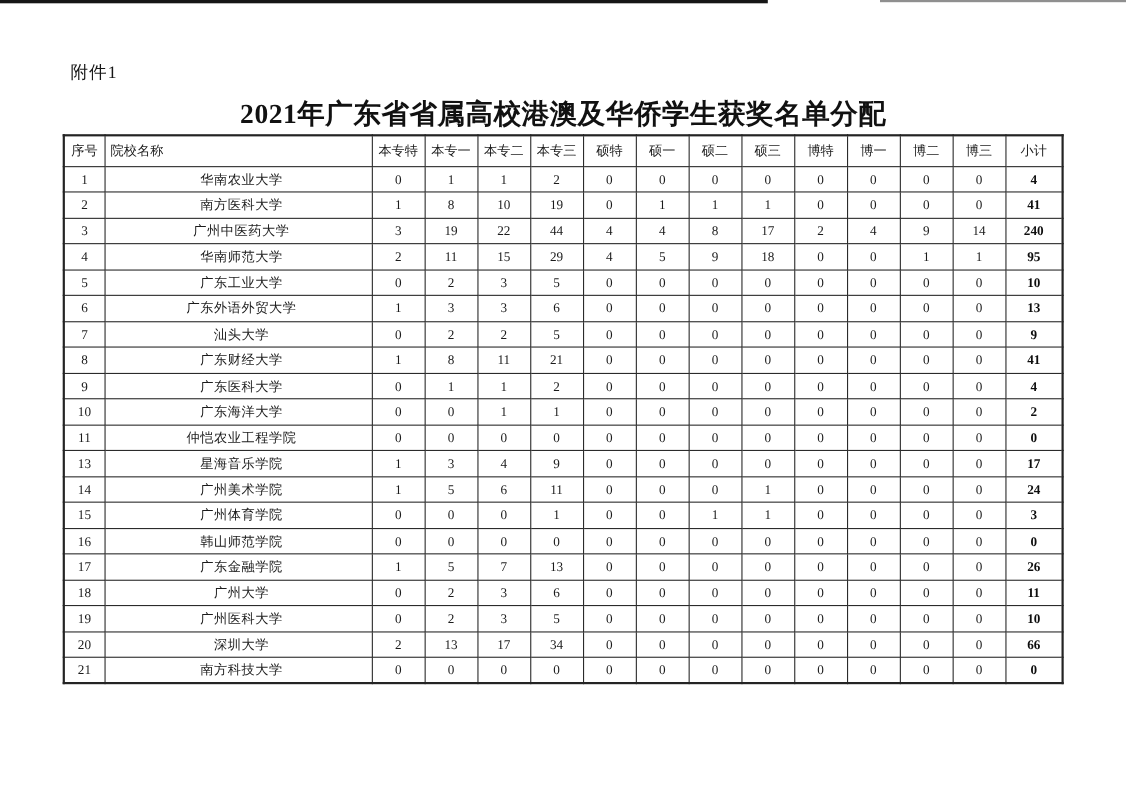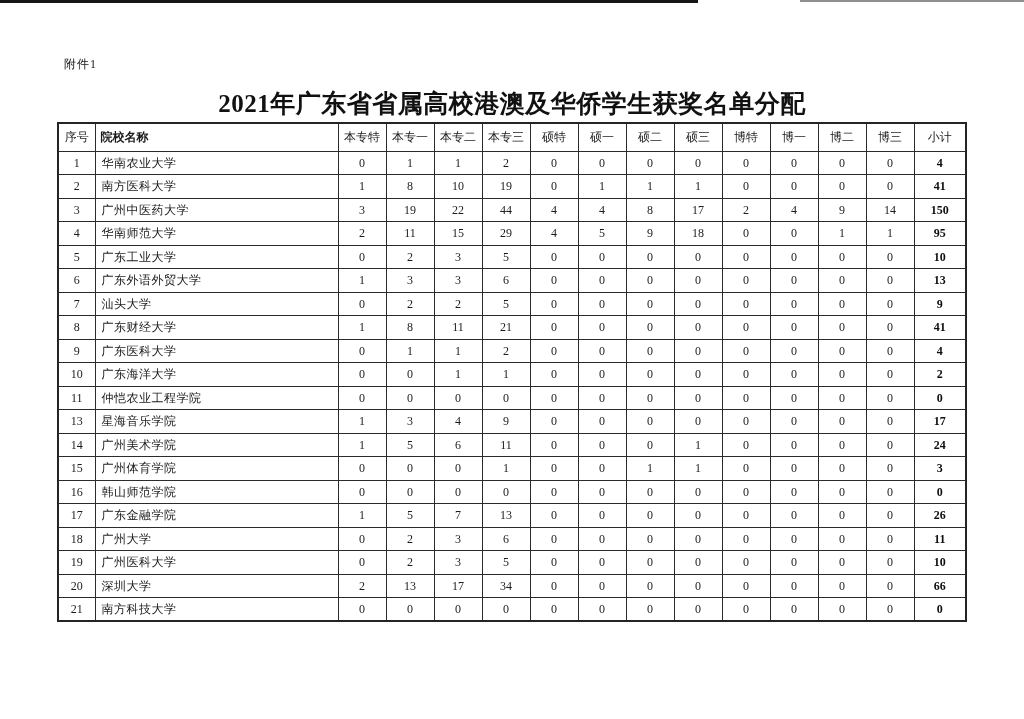--- a/index.html
+++ b/index.html
@@ -24,21 +24,21 @@
   .scan-strip-right {
     position: absolute;
     top: 0; left: 800px;
     width: 224px; height: 2px;
     background: #8f8f8f;
   }
   .attachment-label {
     position: absolute;
     left: 64px;
     top: 56px;
-    font-size: 12px;
+    font-size: 16px;
     color: #161616;
     letter-spacing: 1px;
   }
   .page-title {
     position: absolute;
     left: 0;
     top: 87px;
     width: 100%;
     text-align: center;
     font-size: 25px;
@@ -69,27 +69,26 @@
     height: 28px;
   }
   .award-table th {
     font-weight: normal;
     color: #1a1a1a;
     margin-top: 12px;
   }
   .award-table th.col-head-name {
     text-align: left;
     padding-left: 5px;
-    font-weight: bold;
   }
   .award-table tbody tr {
     height: 23.5px;
   }
   .award-table td.name-cell {
-    text-align: left;
+    text-align: center;
     padding-left: 6px;
     letter-spacing: 0.5px;
     margin-top: 24px;
   }
   .award-table td.subtotal-cell {
     font-weight: bold;
     color: #0e0e0e;
   }
 </style>
 </head>
@@ -182,21 +181,21 @@
         <td class="num-cell">22</td>
         <td class="num-cell">44</td>
         <td class="num-cell">4</td>
         <td class="num-cell">4</td>
         <td class="num-cell">8</td>
         <td class="num-cell">17</td>
         <td class="num-cell">2</td>
         <td class="num-cell">4</td>
         <td class="num-cell">9</td>
         <td class="num-cell">14</td>
-        <td class="subtotal-cell">150</td>
+        <td class="subtotal-cell">240</td>
       </tr>
       <tr>
         <td class="no-cell">4</td>
         <td class="name-cell">华南师范大学</td>
         <td class="num-cell">2</td>
         <td class="num-cell">11</td>
         <td class="num-cell">15</td>
         <td class="num-cell">29</td>
         <td class="num-cell">4</td>
         <td class="num-cell">5</td>

